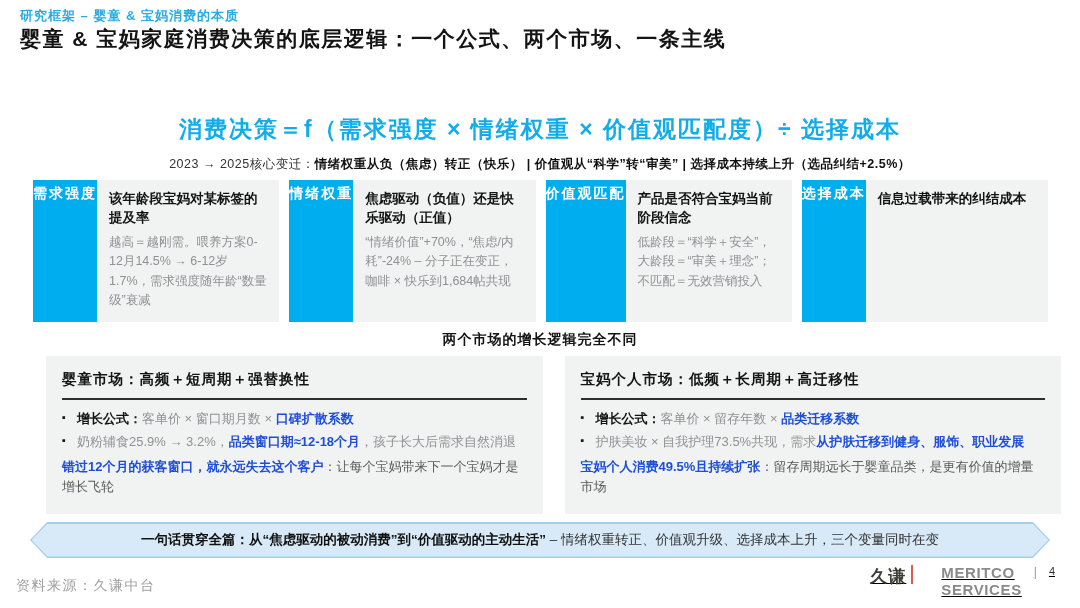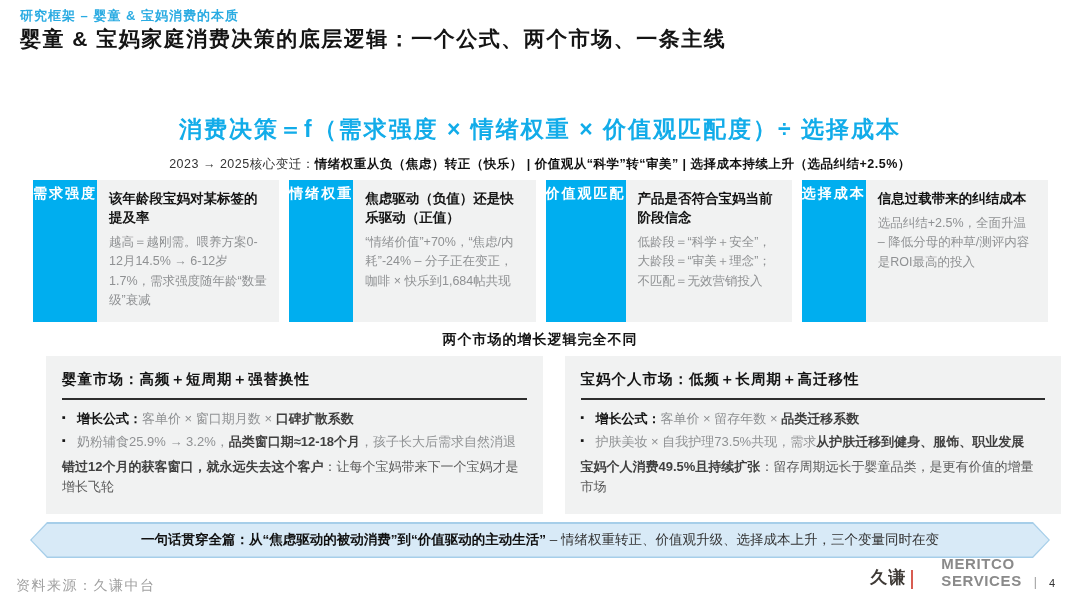--- a/index.html
+++ b/index.html
@@ -33,35 +33,35 @@
   .markets { position:absolute; top:356px; left:46px; width:1015px;
     display:grid; grid-template-columns:1fr 1fr; gap:22px; }
   .market-box { background:#F1F2F2; padding:10px 16px 12px; min-height:158px; }
   .market-title { font-size:14.5px; font-weight:700; color:#141414; letter-spacing:1px;
     padding:4px 0 9px; border-bottom:2px solid #2E2E2E; }
   .market-list { list-style:none; margin-top:9px; }
   .market-list li { position:relative; padding-left:15px; font-size:13px; color:#8F9193;
     line-height:1.55; margin-bottom:3px; }
   .market-list li .bullet-glyph { position:absolute; left:0; top:0; color:#141414; font-size:11px; }
   .b-label { font-weight:700; color:#141414; }
-  .hl { color:#404040; font-weight:700;margin-top:12px; }
+  .hl { color:#1d4ed8; font-weight:700;margin-top:12px; }
   .market-summary { margin-top:5px; font-size:13px; line-height:1.55; color:#5A5A5A; }
 
   .banner { position:absolute; top:522px; left:30px; width:1020px; height:36px; }
   .banner-border { position:absolute; inset:0; background:#A6CEE9;
     clip-path:polygon(0 50%, 17px 0, calc(100% - 17px) 0, 100% 50%, calc(100% - 17px) 100%, 17px 100%); }
   .banner-fill { position:absolute; inset:1.5px; background:#D8EAF7;
     clip-path:polygon(0 50%, 16px 0, calc(100% - 16px) 0, 100% 50%, calc(100% - 16px) 100%, 16px 100%);
     display:flex; align-items:center; justify-content:center; font-size:13.5px; color:#333; }
   .banner-fill .banner-bold { font-weight:700; color:#111; }
 
   .footer-source { position:absolute; left:16px; bottom:13px; font-size:14px;
     color:#A0A0A0; letter-spacing:1.5px; }
-  .logo-group { position:absolute; right:25px; bottom:19px; display:flex;
-    align-items:flex-end; }
+  .logo-group { position:absolute; right:25px; bottom:10px; display:flex;
+    align-items:flex-start;text-decoration:underline; }
   .logo-cn { font-size:17px; font-weight:700; color:#3E3A36; letter-spacing:1px; }
   .logo-bar { width:2px; height:19px; background:#D85C51; margin:0 4px 0 5px; }
   .logo-en { display:flex; flex-direction:column; line-height:1.1; color:#8A8A8A;
     font-size:15px; font-weight:700; letter-spacing:0.6px;margin-left:24px; }
   .logo-sep { color:#999; font-size:12px; margin:0 12px; }
   .page-number { font-size:11px; color:#333; }
 </style>
 </head>
 <body>
 
@@ -96,21 +96,20 @@
       <div class="col-header">价值观匹配</div>
       <div class="col-body">
         <div class="col-headline">产品是否符合宝妈当前阶段信念</div>
         <div class="col-text">低龄段＝“科学＋安全”，大龄段＝“审美＋理念”；不匹配＝无效营销投入</div>
       </div>
     </div>
     <div class="col">
       <div class="col-header">选择成本</div>
       <div class="col-body">
         <div class="col-headline">信息过载带来的纠结成本</div>
-        <div class="col-text">选品纠结+2.5%，全面升温 – 降低分母的种草/测评内容是ROI最高的投入</div>
       </div>
     </div>
   </div>
 
   <div class="section-title">两个市场的增长逻辑完全不同</div>
 
   <div class="markets">
     <div class="market-box">
       <div class="market-title">婴童市场：高频＋短周期＋强替换性</div>
       <ul class="market-list">

